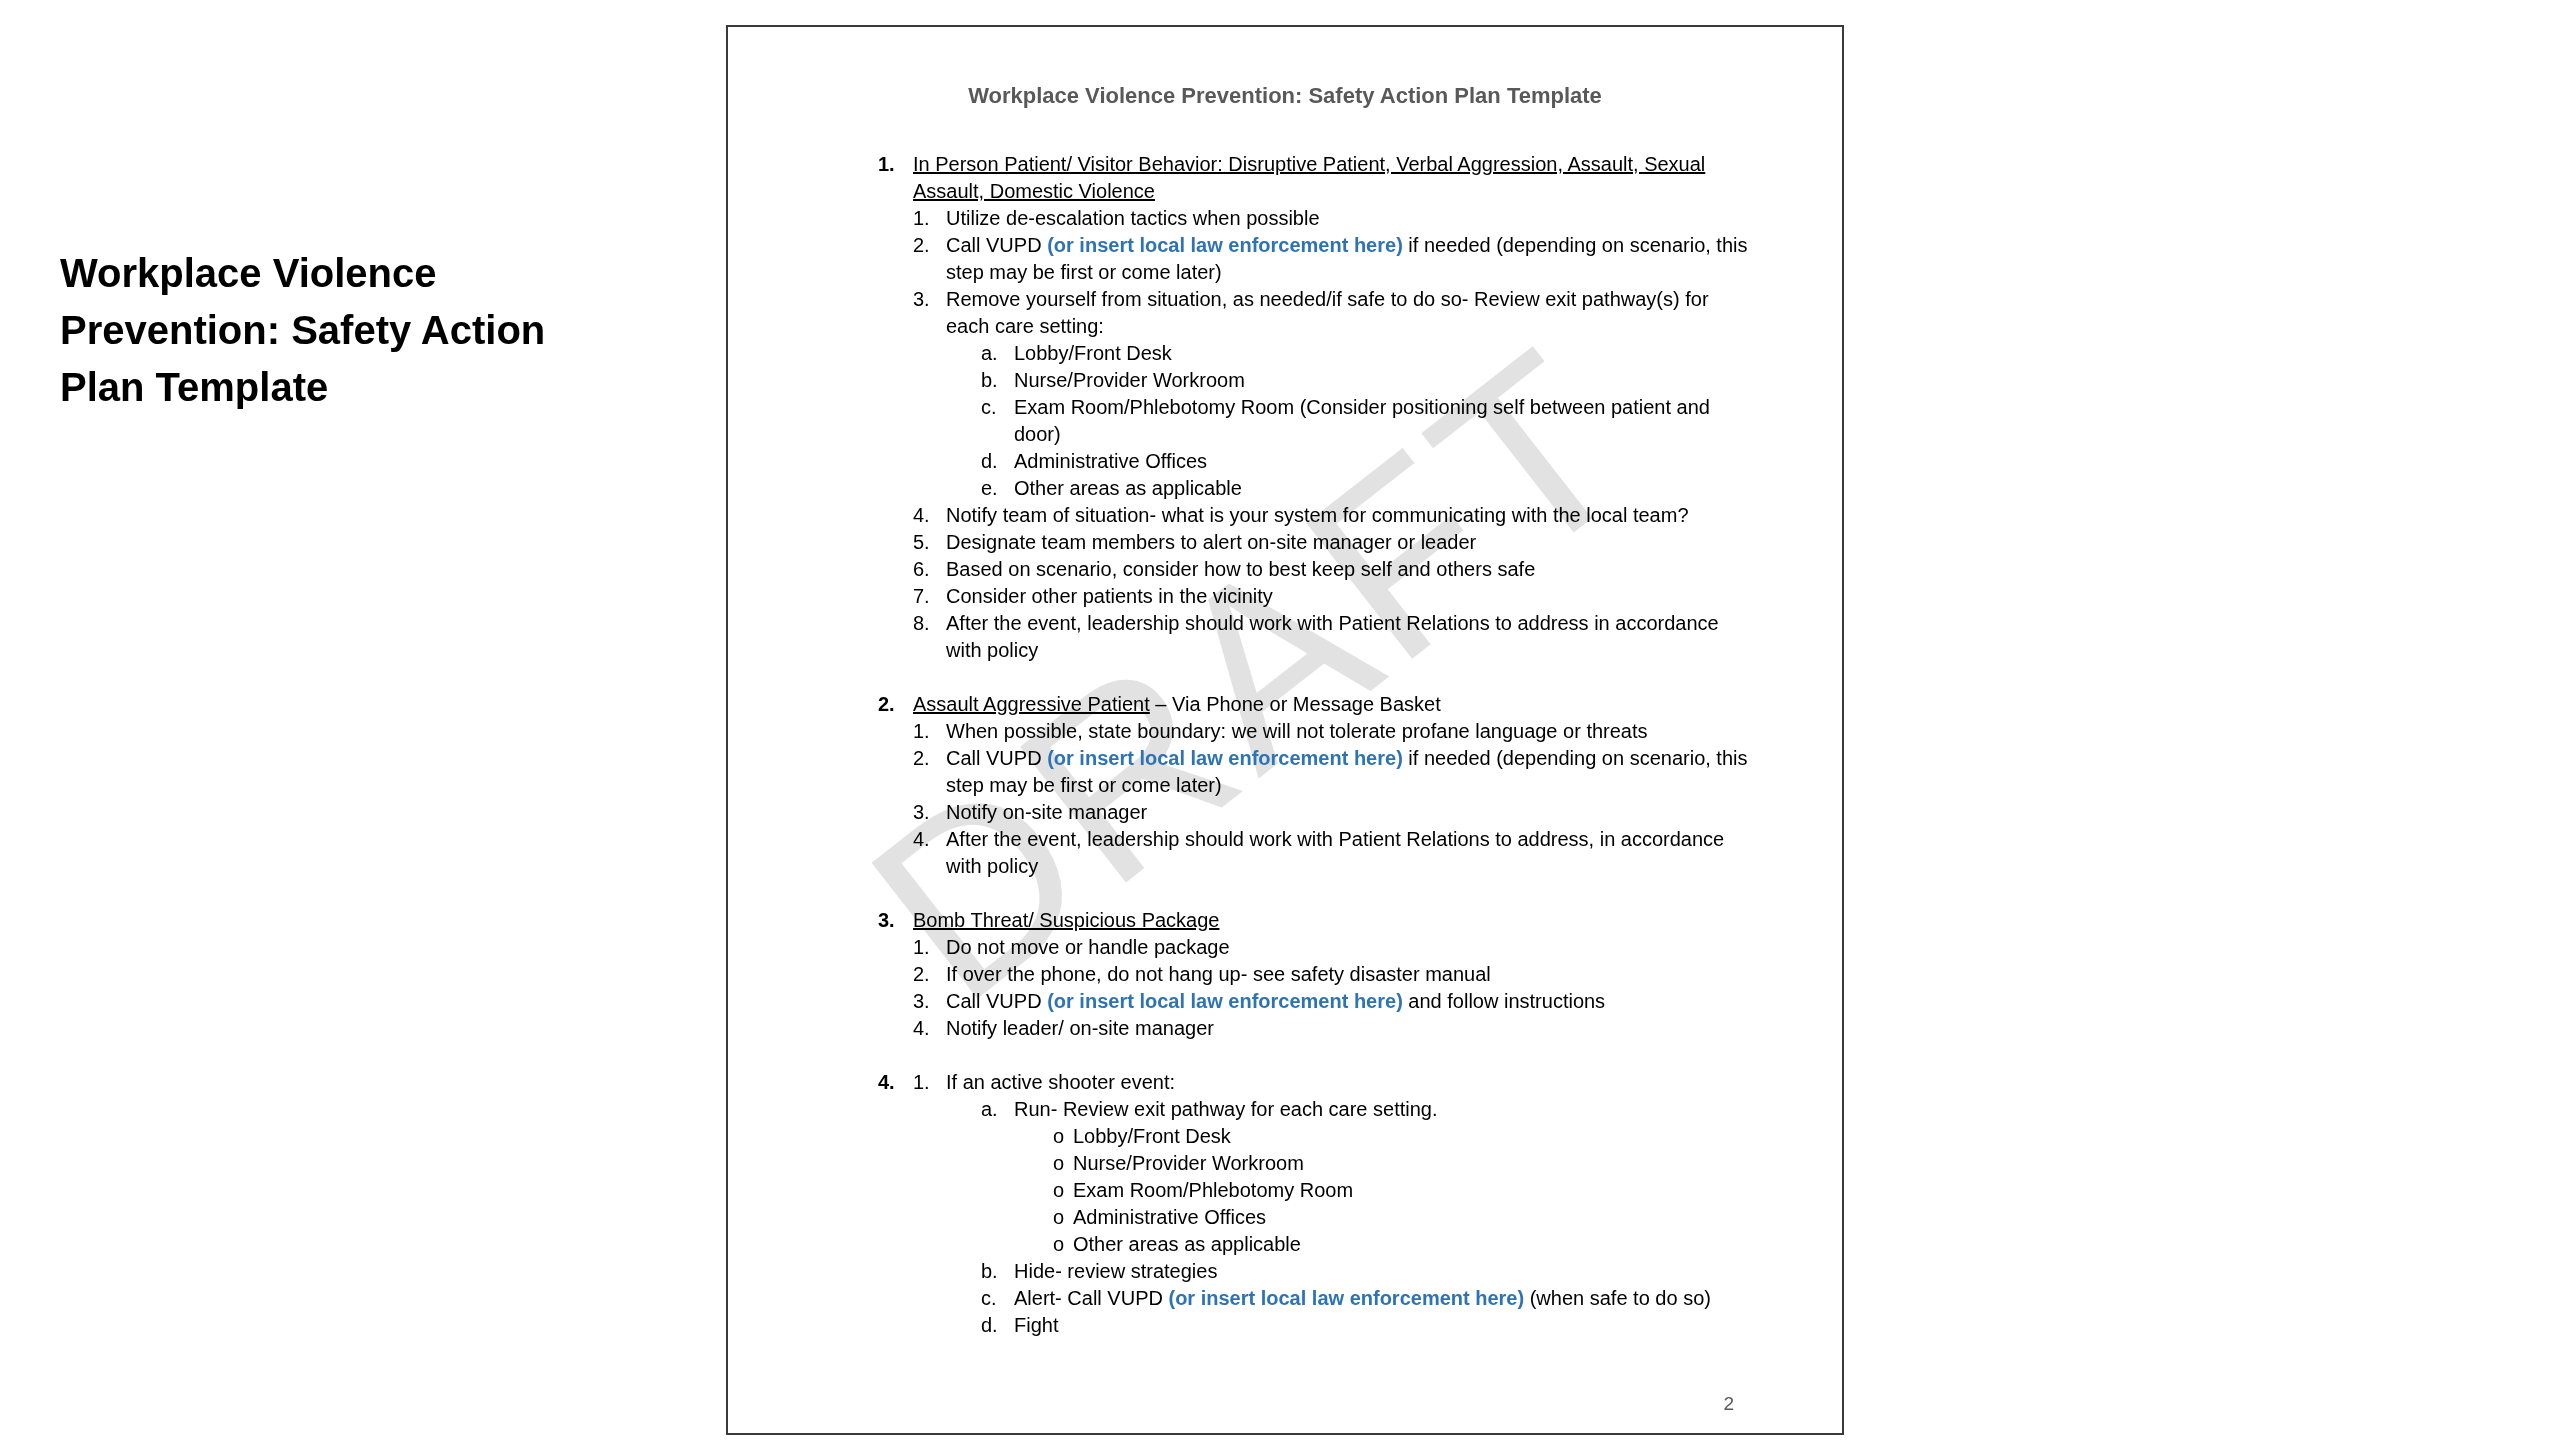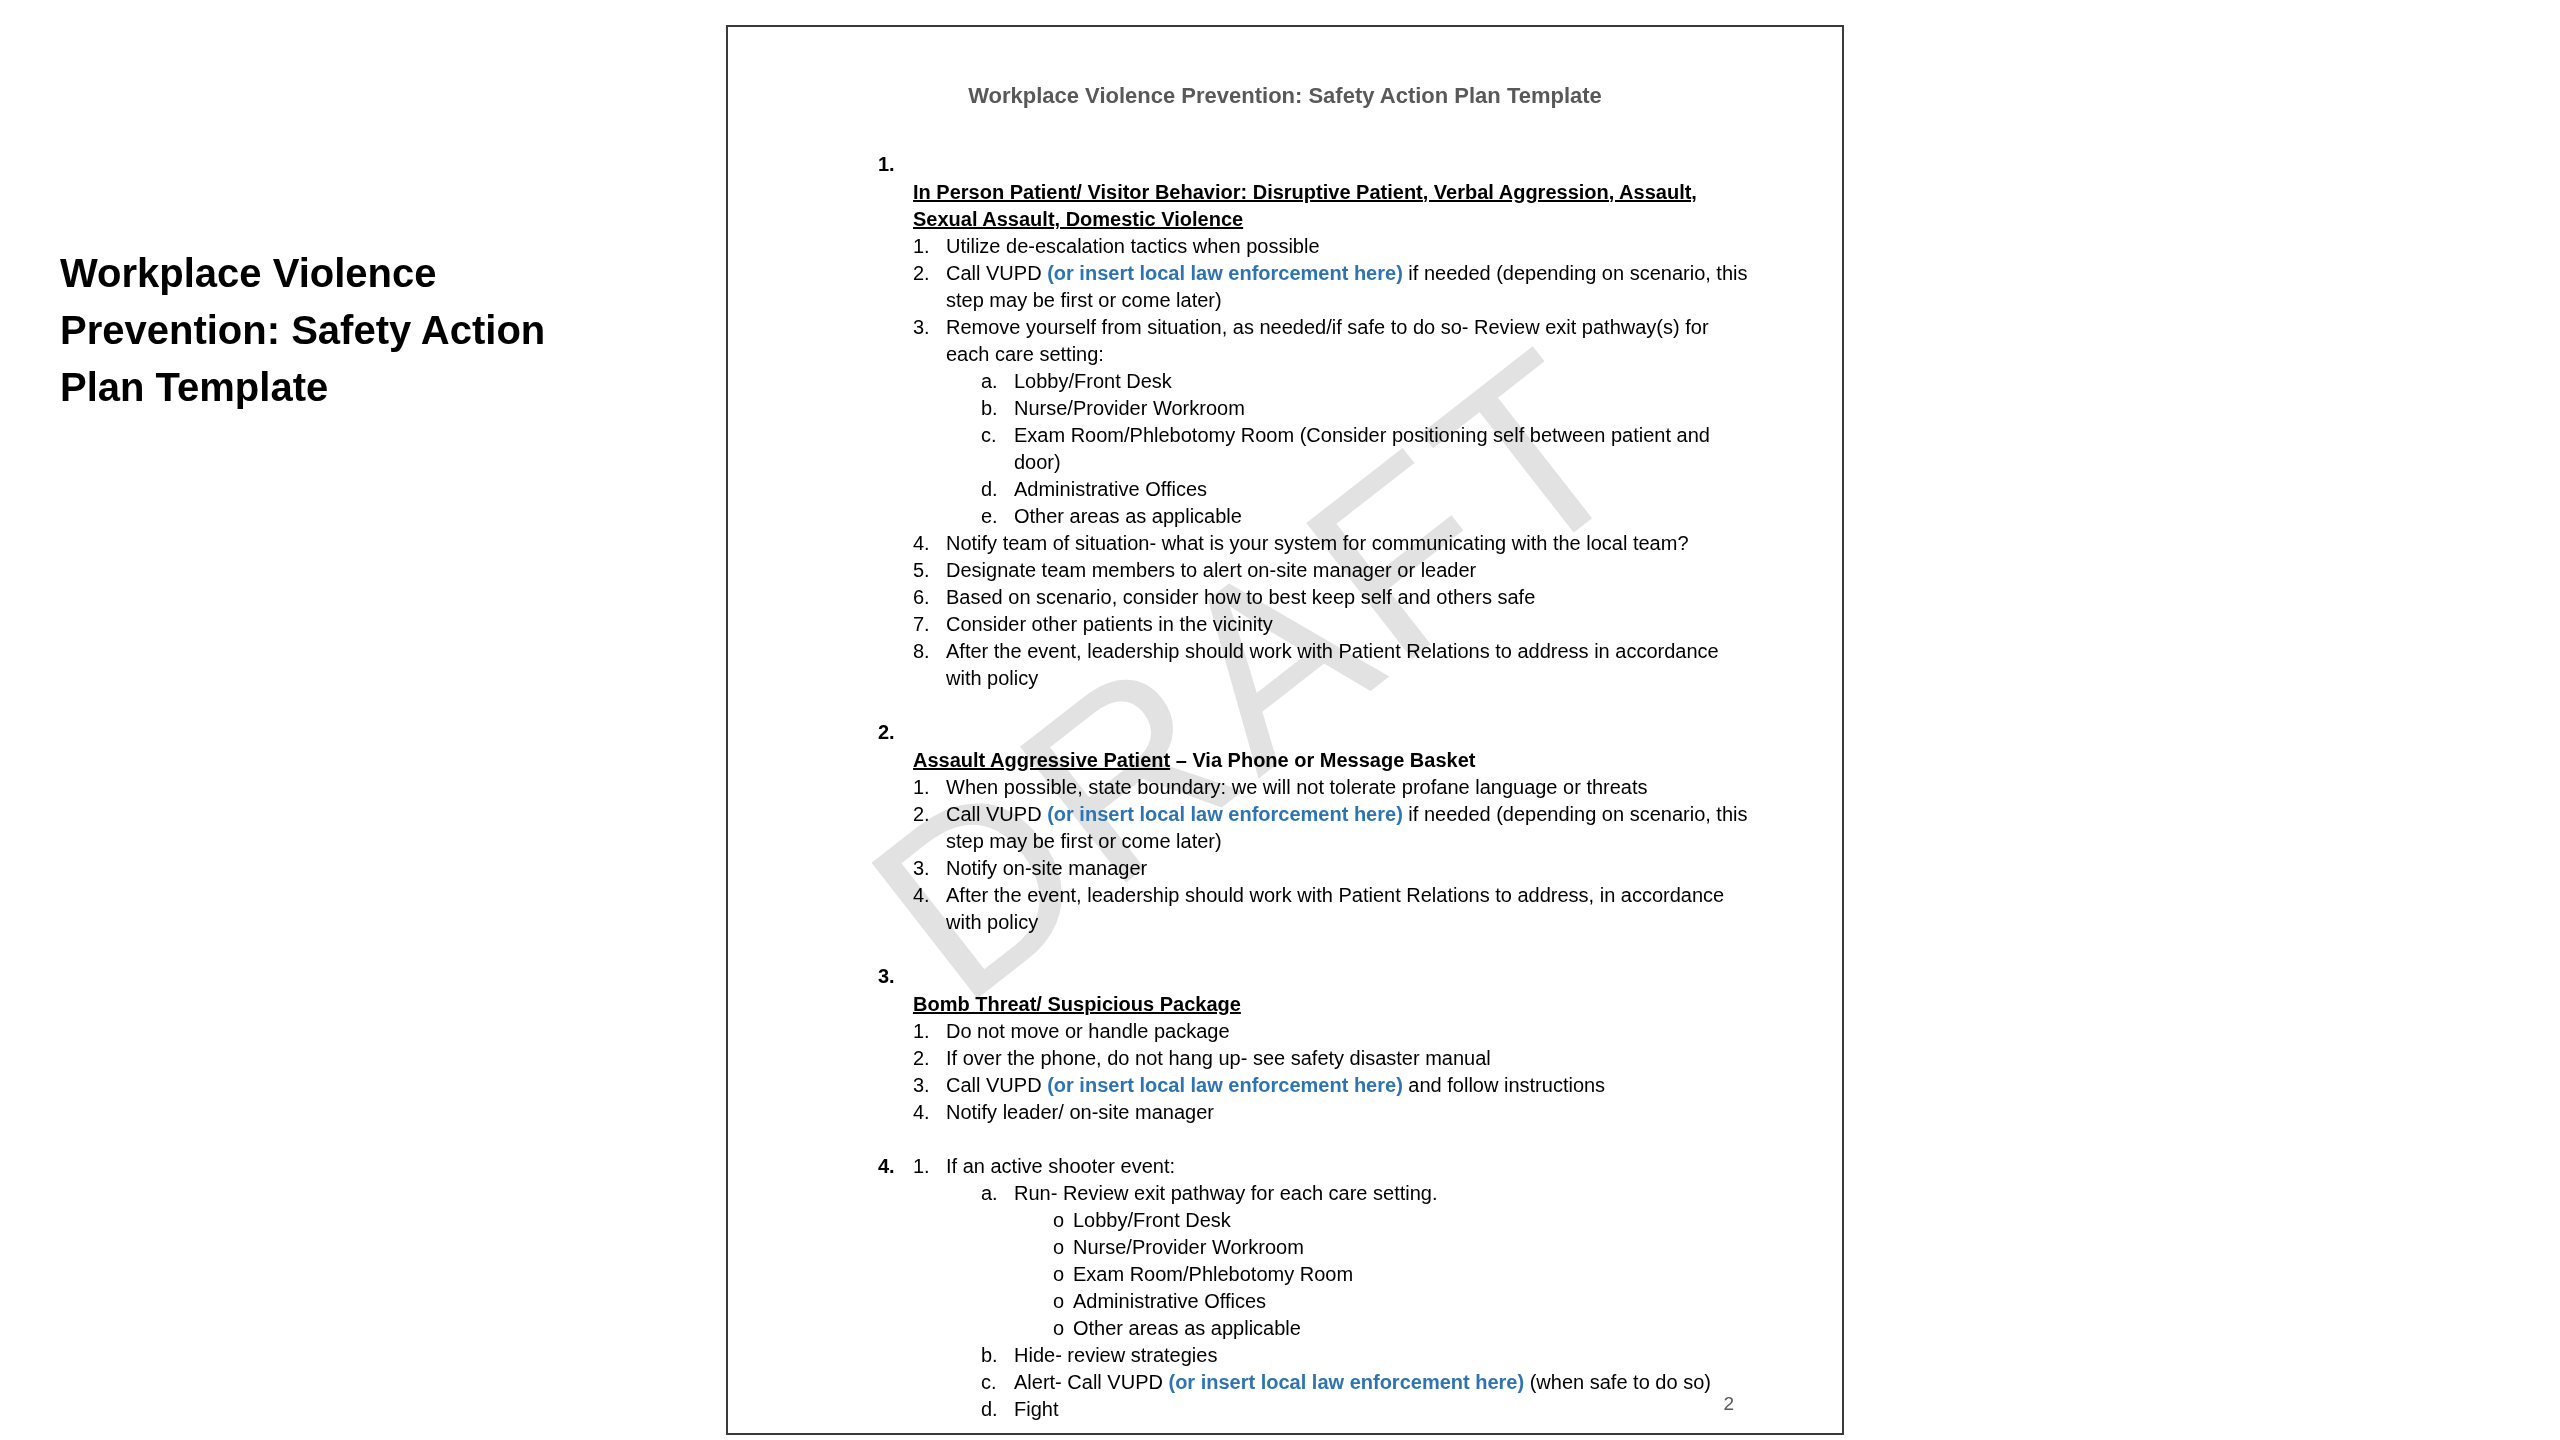--- a/index.html
+++ b/index.html
@@ -69,21 +69,21 @@
   .row{ display:flex; align-items:flex-start; }
   .marker{ flex:0 0 auto; }
   .sec-m{ width:35px; font-weight:bold; }
   .m0{ width:33px; }
   .row.lvl1{ margin-left:35px; }
   .m1{ width:33px; }
   .row.lvl2{ margin-left:39px; }
   .m2{ width:20px; }
   .content{ flex:1 1 auto; min-width:0; }
   .sec-content{ flex:1 1 auto; min-width:0; }
-  .sec-heading{ font-weight:bold;margin-top:28px; }
+  .sec-heading{ font-weight:normal; }
   .sec-heading .u{ text-decoration:underline; }
   .blue{ color:var(--blue); font-weight:bold; }
   .page-number{
     position:absolute;
     right:108px;bottom:18px;
     color:var(--title-gray);
     font-size:19px;
     z-index:1;
   }
 </style>

